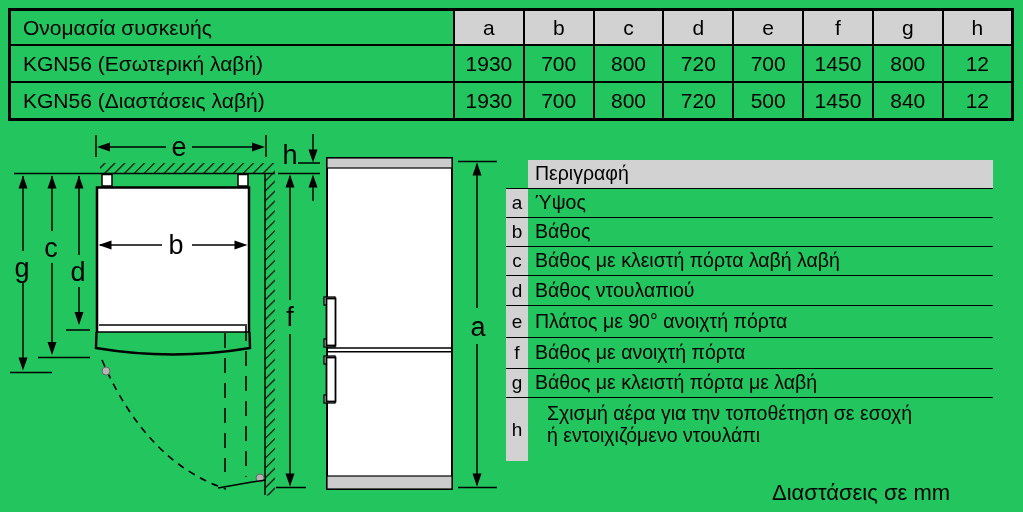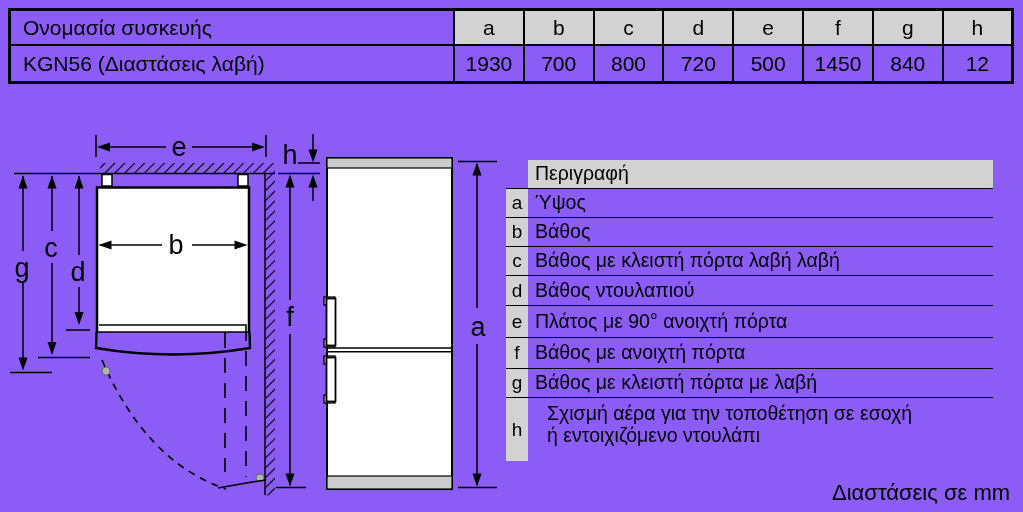--- a/index.html
+++ b/index.html
@@ -1,17 +1,17 @@
 <!DOCTYPE html>
 <html style="--header-gray: #d2d2d2; --strip-gray: #cccccc; --line: #000000;"><head>
 <meta charset="utf-8">
 <style>
   html,body{margin:0;padding:0;background:#fff;}
   .page{
-    position:relative;width:1023px;height:512px;overflow:hidden;background:#8b5cf6;
+    position:relative;width:1023px;height:512px;overflow:hidden;background:#22c55e;
     font-family:"Liberation Sans","DejaVu Sans",sans-serif;color:#000;
   }
   
   table.dim-table{
     position:absolute;left:8px;top:8px;width:1006px;
     border-collapse:collapse;table-layout:fixed;
     font-size:21px;
   }
   table.dim-table td{
     border:2px solid #000;
@@ -40,21 +40,21 @@
   .lh28{min-height:28px;} .lh29{min-height:29px;} .lh30{min-height:30px;}
   .lh31{min-height:31px;} .lh64{min-height:63px;}
   
   svg.diagram{position:absolute;left:0;top:128px;}
   svg.diagram text{
     font-family:"Liberation Sans","DejaVu Sans",sans-serif;
     font-size:27px;fill:#000;text-anchor:middle;
   }
   
   .footer-note{
-    position:absolute;left:832px;top:480px;font-size:22px;white-space:nowrap;
+    position:absolute;left:772px;top:480px;font-size:22px;white-space:nowrap;
   }
 </style>
 </head>
 <body>
 
 <div class="page">
 
   <table class="dim-table">
     <tbody>
         <tr class="hdr-row">
@@ -62,20 +62,31 @@
       <td class="letter">a</td>
       <td class="letter">b</td>
       <td class="letter">c</td>
       <td class="letter">d</td>
       <td class="letter">e</td>
       <td class="letter">f</td>
       <td class="letter">g</td>
       <td class="letter">h</td>
     </tr>
     <tr>
+      <td class="name-col">KGN56 (Εσωτερική λαβή)</td>
+      <td>1930</td>
+      <td>700</td>
+      <td>800</td>
+      <td>720</td>
+      <td>700</td>
+      <td>1450</td>
+      <td>800</td>
+      <td>12</td>
+    </tr>
+    <tr>
       <td class="name-col">KGN56 (Διαστάσεις λαβή)</td>
       <td>1930</td>
       <td>700</td>
       <td>800</td>
       <td>720</td>
       <td>500</td>
       <td>1450</td>
       <td>840</td>
       <td>12</td>
     </tr>

